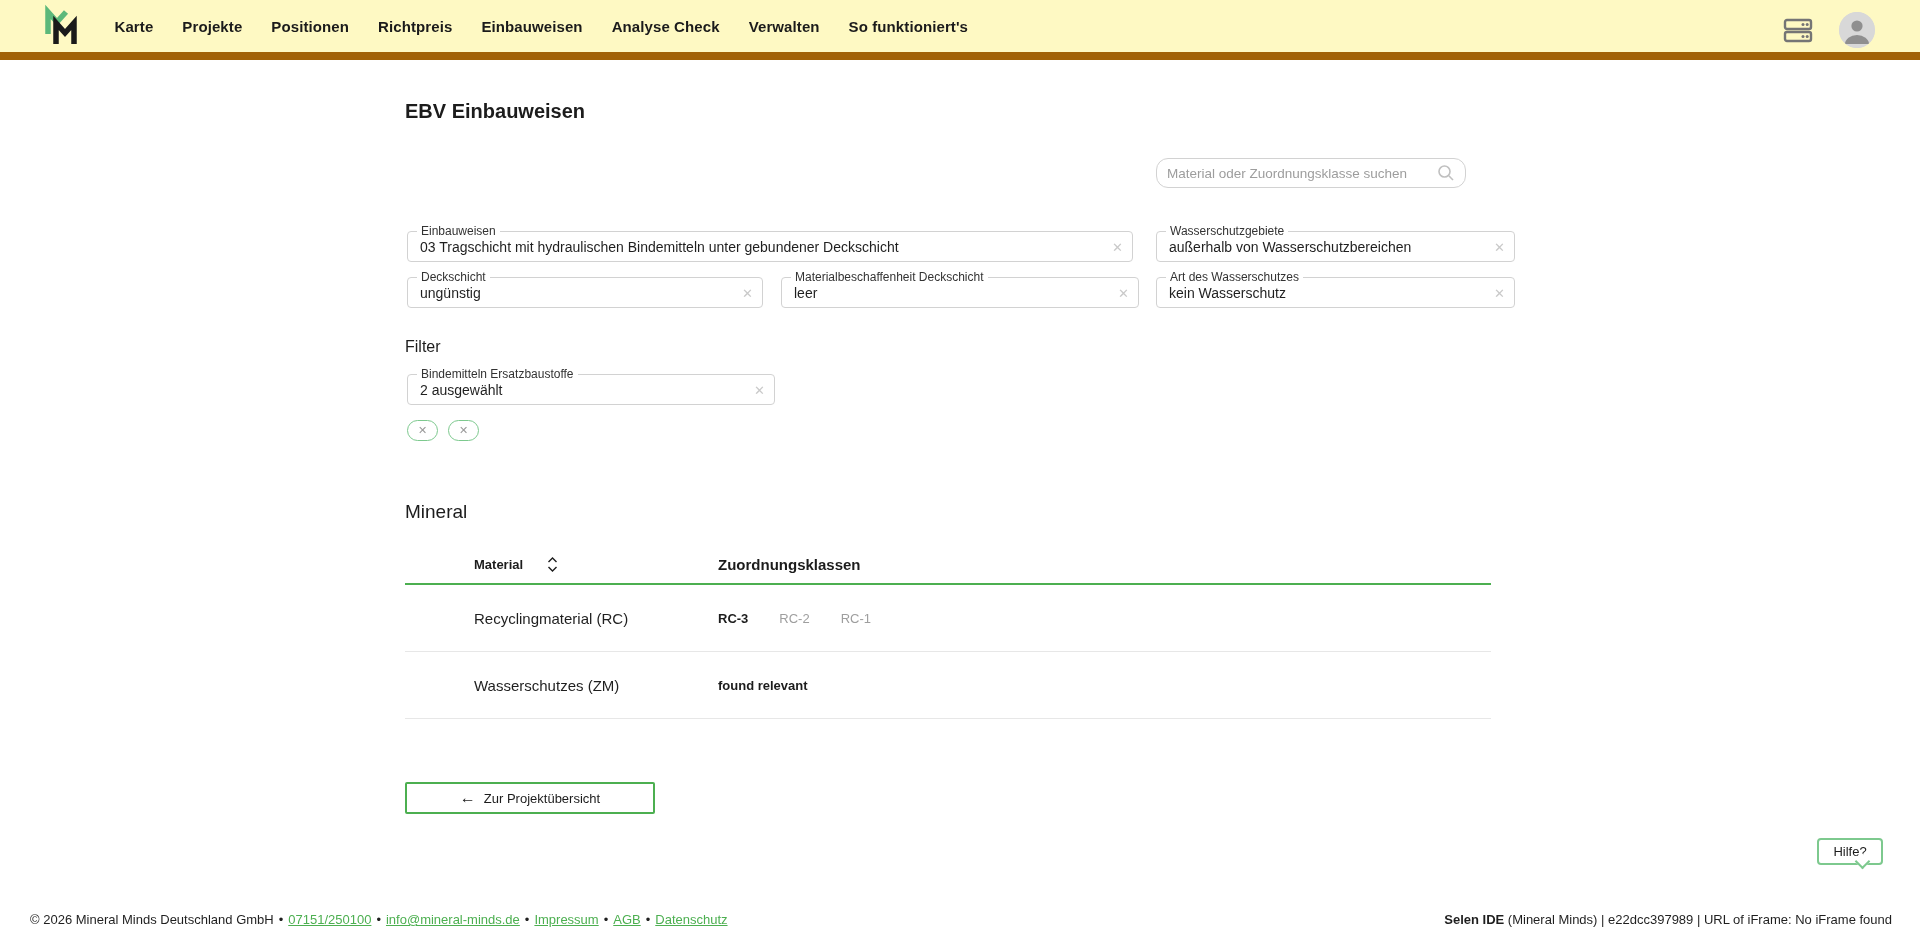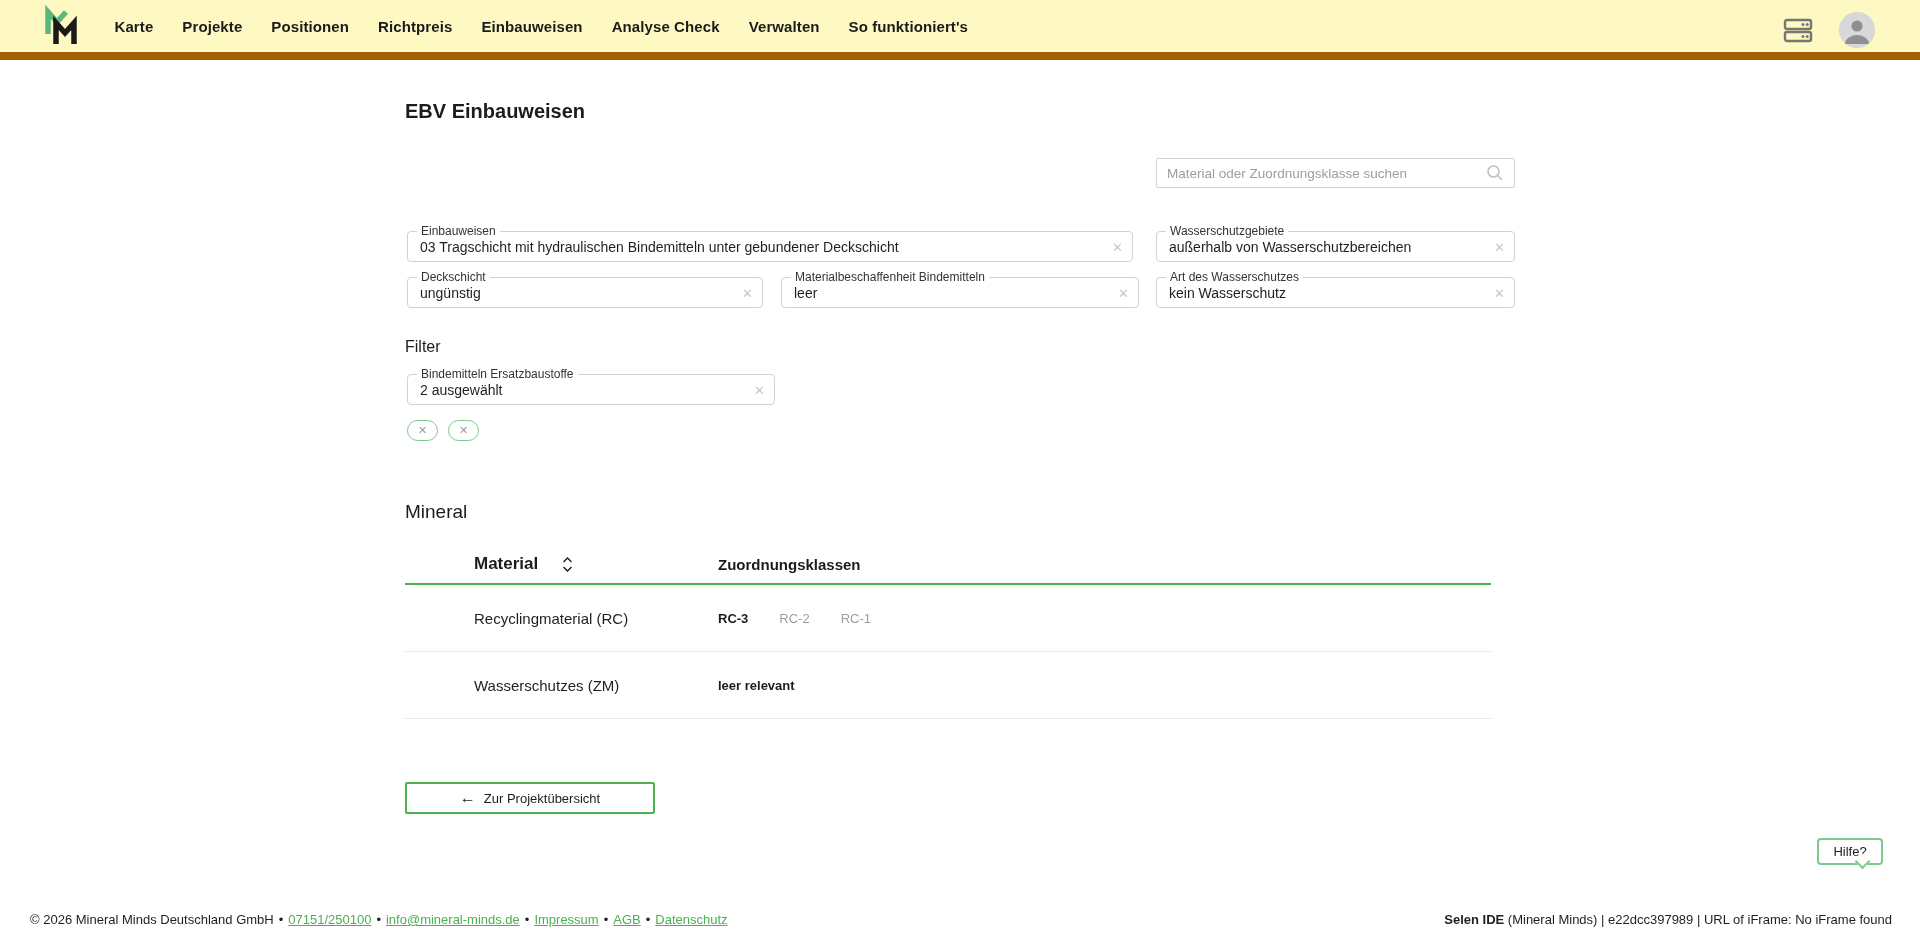--- a/index.html
+++ b/index.html
@@ -17,22 +17,22 @@
   .header-icons { position:absolute; right:45px; top:0; height:60px; display:flex; align-items:center; gap:26px; }
   .server-icon { display:flex; cursor:pointer; }
   .avatar { width:36px; height:36px; border-radius:50%; background:#d8d8d8; overflow:hidden; display:flex; cursor:pointer; }
 
   
   .page-title { position:absolute; left:405px; top:100px; font-size:20px; font-weight:700; color:#1c1c1c; }
   .filter-heading { position:absolute; left:405px; top:338px; font-size:16px; font-weight:400; color:#1c1c1c; }
   .ergebnis-heading { position:absolute; left:405px; top:501px; font-size:19px; font-weight:400; color:#1c1c1c; }
 
   
-  .search-box { position:absolute; left:1156px; top:158px; width:359px; height:30px;
-                border:1px solid #d2d2d2; border-radius:2px; background:#fff;
+  .search-box { position:absolute; left:1156px; top:158px; width:310px; height:30px;
+                border:1px solid #d2d2d2; border-radius:12px; background:#fff;
                 display:flex; align-items:center; padding:0 10px; }
   .search-box input { border:none; outline:none; flex:1; font-size:13.5px; color:#333;
                       font-family:"Liberation Sans", sans-serif; background:transparent; }
   .search-box input::placeholder { color:#9d9d9d; }
 
   
   .field { position:absolute; height:31px; border:1px solid #d2d2d2; border-radius:4px; background:#fff; cursor:pointer; }
   .field-label { position:absolute; top:-8px; left:9px; background:#fff; padding:0 4px;
                  font-size:12px; line-height:14px; color:#333; white-space:nowrap; }
   .field-value { position:absolute; left:12px; top:50%; transform:translateY(-50%);
@@ -42,21 +42,21 @@
 
   
   .chips { position:absolute; left:407px; top:420px; display:flex; gap:10px; }
   .chip { width:31px; height:21px; border:1px solid #7dc98e; border-radius:11px; background:#fff;
           display:flex; align-items:center; justify-content:center; cursor:pointer; }
   .chip span { color:#9a9a9a; font-size:11px; line-height:11px; }
 
   
   .results-table { position:absolute; left:405px; top:545px; width:1086px; }
   .thead { display:flex; align-items:center; height:40px; border-bottom:2px solid #4caf50; }
-  .th-material { width:313px; padding-left:69px; font-size:17px; font-weight:700; color:#1c1c1c;
+  .th-material { width:313px; padding-left:69px; font-size:13px; font-weight:700; color:#1c1c1c;
                  display:flex; align-items:center; gap:24px; }
   .th-classes { font-size:15px; font-weight:700; color:#1c1c1c; }
   .sort-icon { display:flex; cursor:pointer; }
   .result-row { display:flex; align-items:center; height:67px; border-bottom:1px solid #e7e7e7; }
   .cell-material { width:313px; padding-left:69px; font-size:15px; color:#1f1f1f; }
   .cell-classes { display:flex; align-items:center; }
   .badge { font-size:13px; margin-right:31px; color:#9e9e9e; }
   .badge.active { color:#1c1c1c; font-weight:600; }
 
   
@@ -147,21 +147,21 @@
     <span class="field-value">außerhalb von Wasserschutzbereichen</span>
     <span class="field-clear">✕</span>
   </div>
 
   <div class="field" style="left:407px; top:277px; width:356px;">
     <span class="field-label">Deckschicht</span>
     <span class="field-value">ungünstig</span>
     <span class="field-clear">✕</span>
   </div>
   <div class="field" style="left:781px; top:277px; width:358px;">
-    <span class="field-label">Materialbeschaffenheit Bindemitteln</span>
+    <span class="field-label">Materialbeschaffenheit Deckschicht</span>
     <span class="field-value">leer</span>
     <span class="field-clear">✕</span>
   </div>
   <div class="field" style="left:1156px; top:277px; width:359px;">
     <span class="field-label">Art des Wasserschutzes</span>
     <span class="field-value">kein Wasserschutz</span>
     <span class="field-clear">✕</span>
   </div>
 
   <div class="filter-heading">Filter</div>
@@ -198,21 +198,21 @@
           <div class="cell-material">Recyclingmaterial (RC)</div>
           <div class="cell-classes">
             <span class="badge active">RC-3</span>
             <span class="badge">RC-2</span>
             <span class="badge">RC-1</span>
           </div>
         </div>
         <div class="result-row">
           <div class="cell-material">Wasserschutzes (ZM)</div>
           <div class="cell-classes">
-            <span class="badge active">leer relevant</span>
+            <span class="badge active">found relevant</span>
           </div>
         </div>
       </div>
   </div>
 
   <button class="back-button">
     <span class="back-arrow">←</span>
     <span>Zur Projektübersicht</span>
   </button>
 

